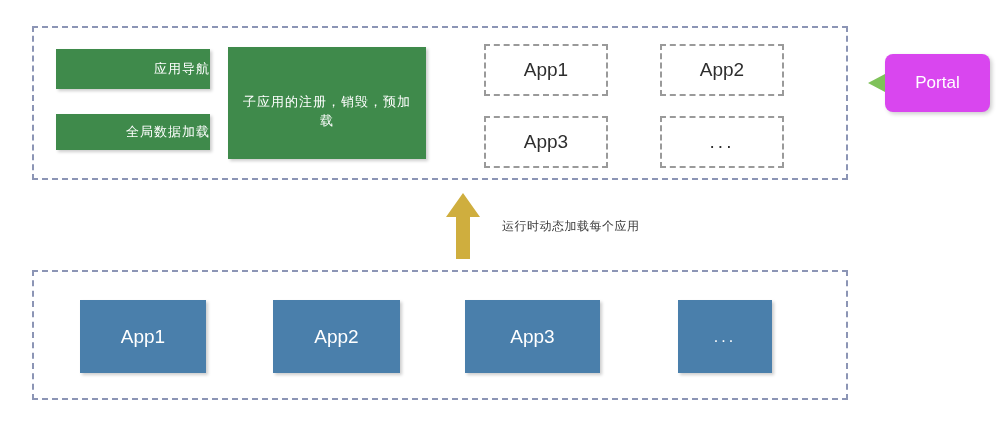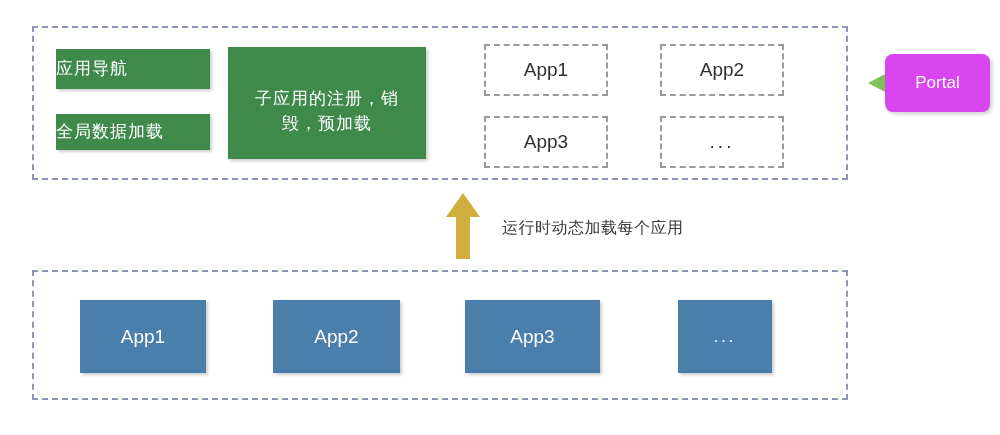--- a/index.html
+++ b/index.html
@@ -45,23 +45,23 @@
   }
 
   
   .green-box {
     position: absolute;
     background: #3f8a4b;
     color: #ffffff;
     box-sizing: border-box;
     display: flex;
     align-items: center;
-    justify-content: flex-start;
+    justify-content: flex-end;
     text-align: center;
-    font-size: 17px;
+    font-size: 13px;
     line-height: 1.5;
     letter-spacing: 1px;
     box-shadow: 2px 2px 3px rgba(0,0,0,0.20);
   }
   #green-nav {
     left: 56px;
     top: 49px;
     width: 154px;
     height: 40px;
   }
@@ -135,21 +135,21 @@
     left: 445px;
     top: 193px;
     width: 36px;
     height: 66px;
   }
 
   #load-arrow-label {
     position: absolute;
     left: 502px;
     top: 218px;
-    font-size: 16px;
+    font-size: 12px;
     color: #3a3a3a;
     letter-spacing: 0.5px;
     white-space: nowrap;
   }
 
   
   .blue-box {
     position: absolute;
     background: #4a7fab;
     color: #ffffff;

